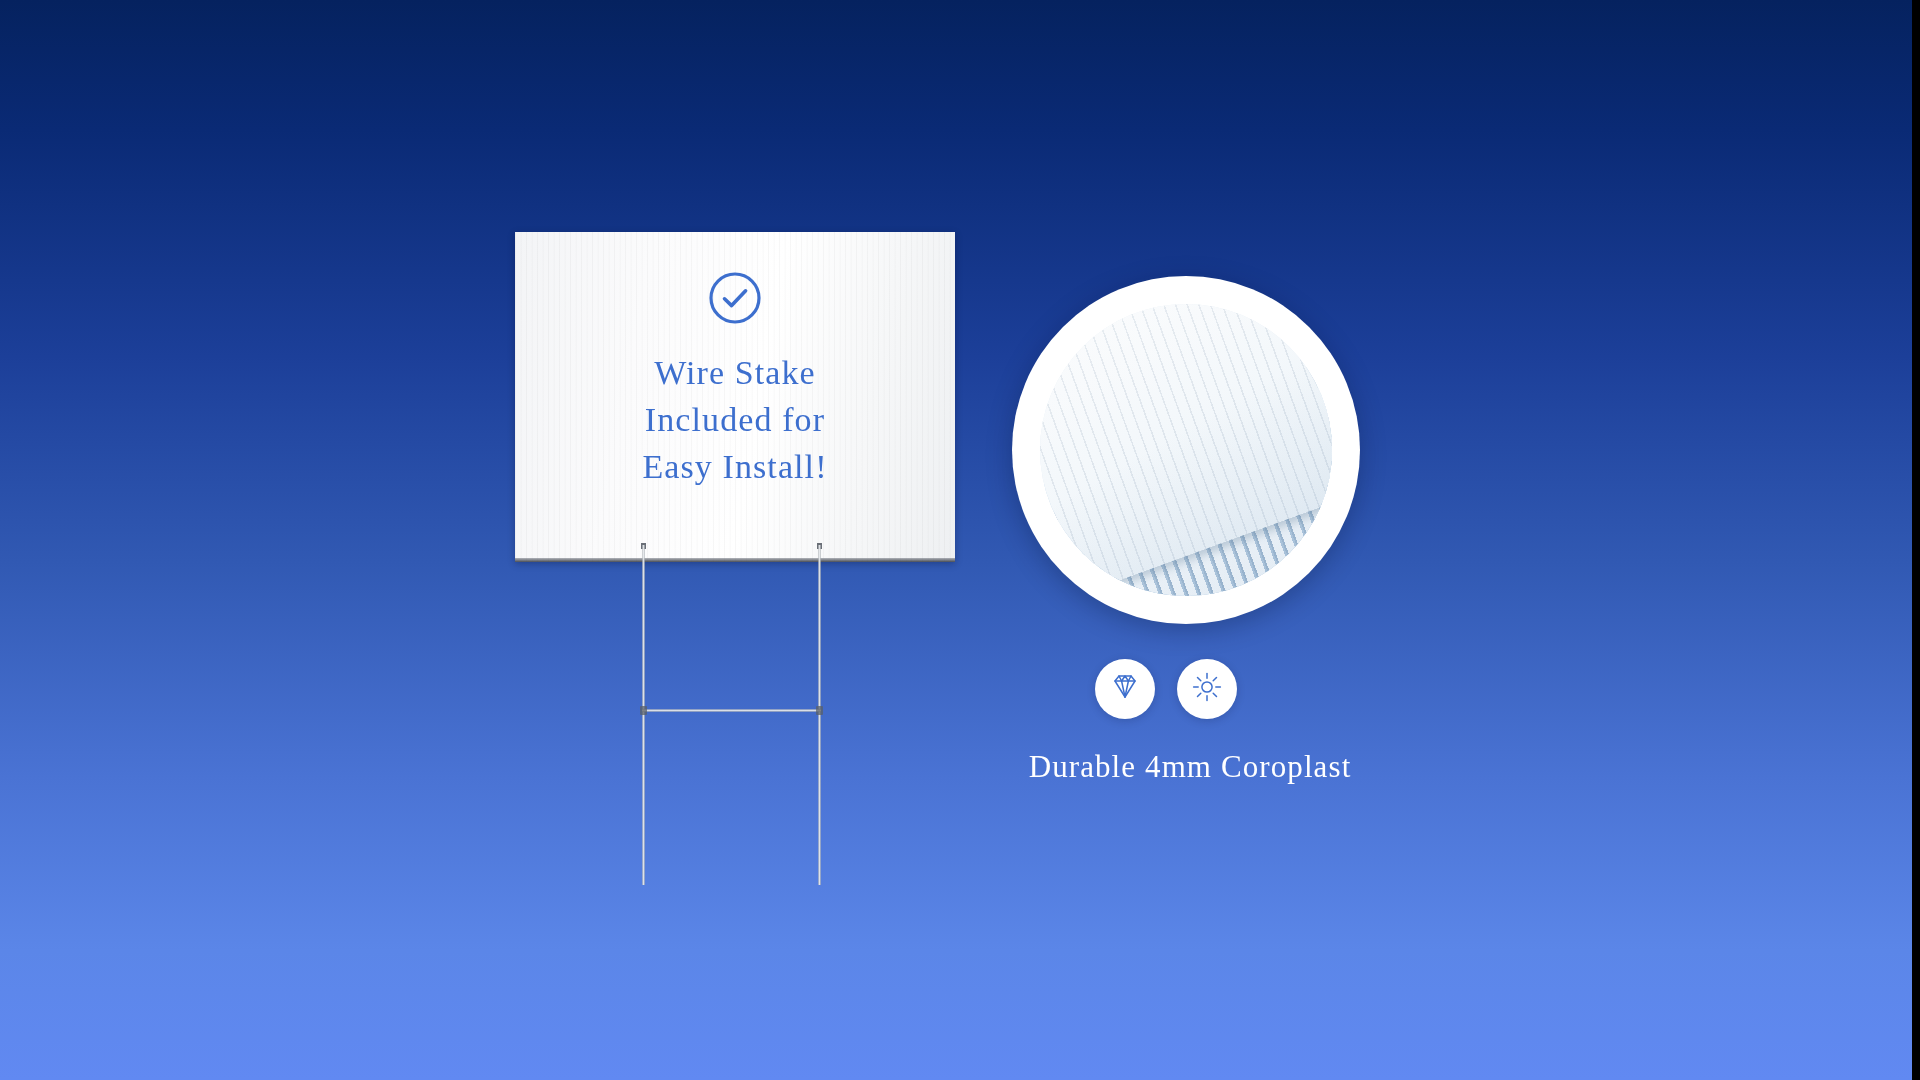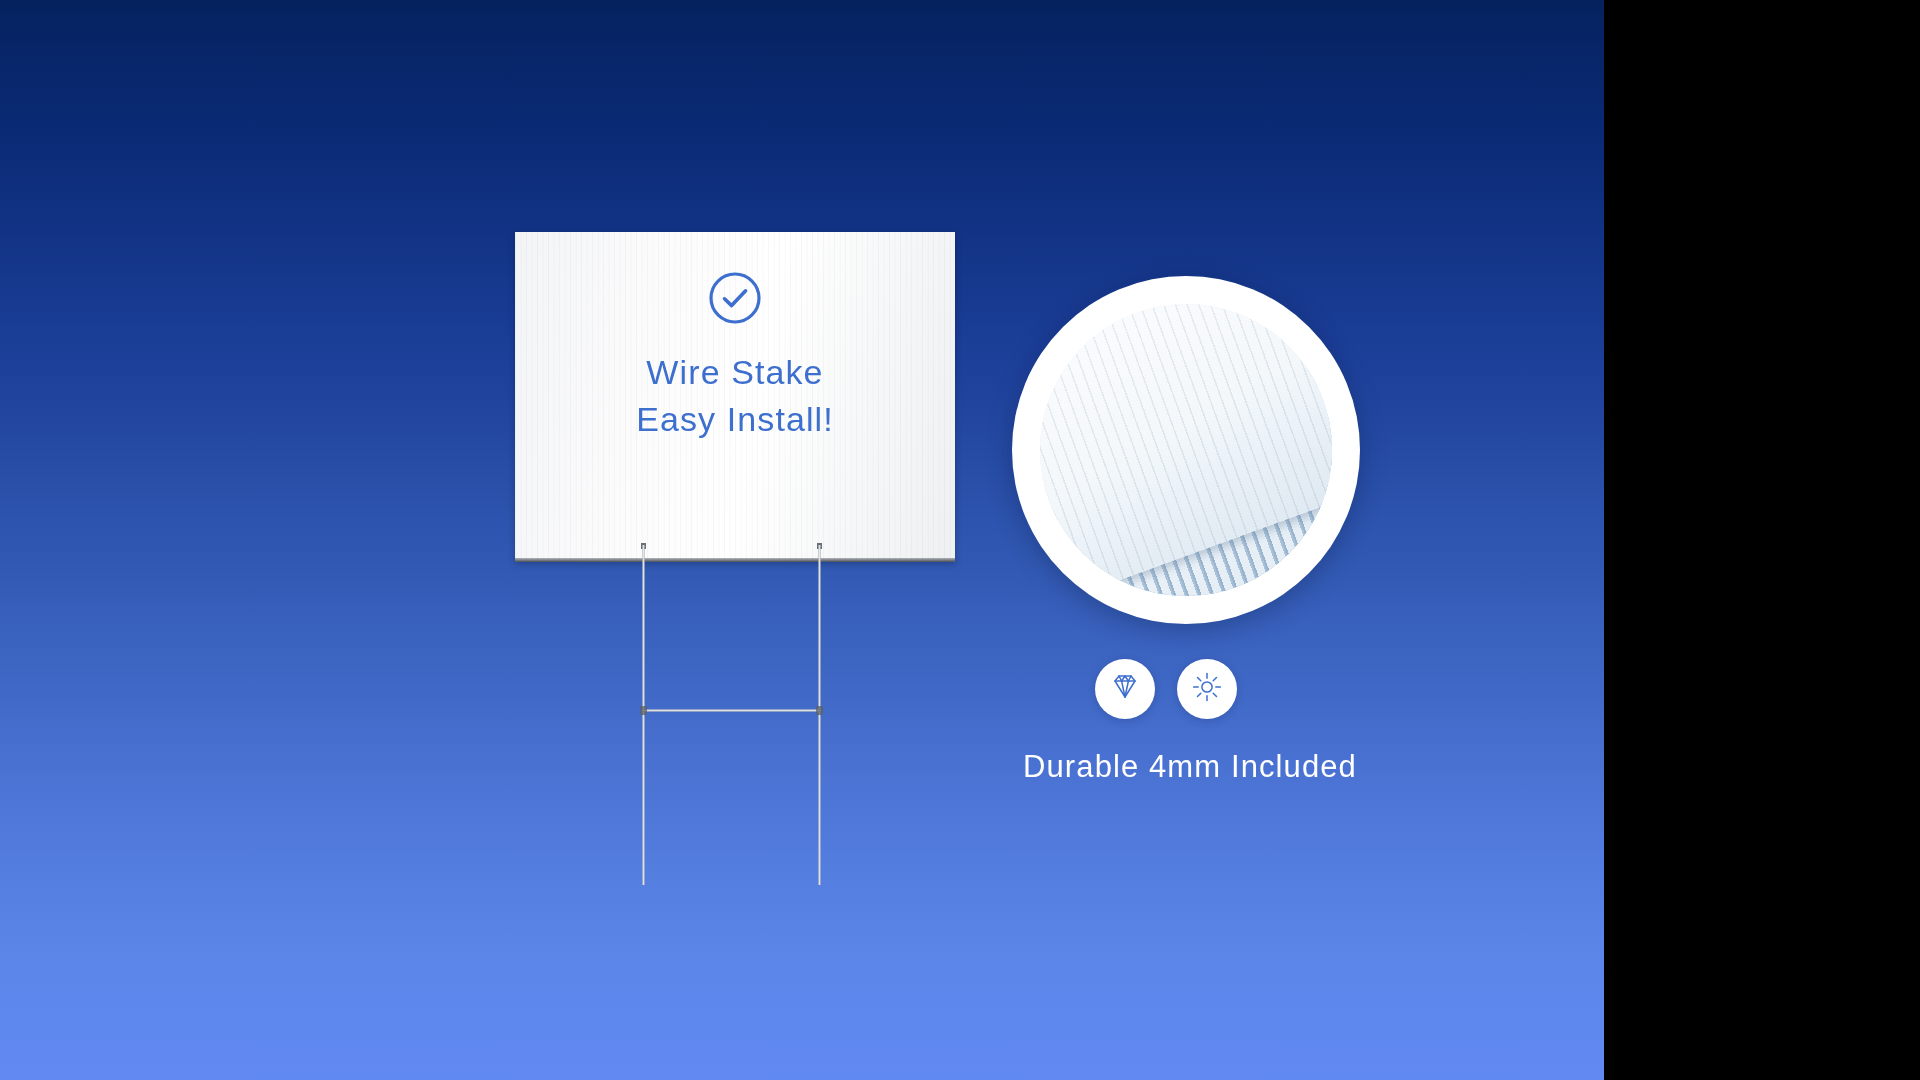--- a/index.html
+++ b/index.html
@@ -2,24 +2,24 @@
 <html><head>
 <meta charset="utf-8">
 <style>
   html, body {
     margin: 0;
     padding: 0;
     background: #000;
   }
   #stage {
     position: relative;
-    width: 1604px;
+    width: 1912px;
     height: 1080px;
     overflow: hidden;
-    font-family: Liberation Sans, sans-serif;
+    font-family: Liberation Serif, serif;
     background: linear-gradient(180deg,
         #05225f 0%,
         #0a2a75 12%,
         #1c3f99 33%,
         #3159b3 52%,
         #4a73d4 72%,
         #5b86e8 88%,
         #6189f2 100%);
   }
 
@@ -255,20 +255,21 @@
 
       <span class="check-icon">
         <svg width="56" height="56" viewBox="0 0 56 56" fill="none">
           <circle cx="28" cy="28" r="24" stroke="#3d6fce" stroke-width="3.2"></circle>
           <path d="M17.5 28.8 L24.6 35.6 L38.6 20.8" stroke="#3d6fce" stroke-width="3.6" stroke-linecap="round" stroke-linejoin="round"></path>
         </svg>
       </span>
 
       <div class="sign-lines">
         <div>Wire Stake</div>
+        <div>Included for</div>
         <div>Easy Install!</div>
       </div>
 
     </div>
   </div>
 
   <div id="stake-group">
     <div class="stake-cap left"></div>
     <div class="stake-cap right"></div>
     <div class="stake-leg left"></div>
@@ -315,16 +316,16 @@
           <path d="M23.2 23.2 L26.5 26.5"></path>
           <path d="M26.5 7.5 L23.2 10.8"></path>
           <path d="M10.8 23.2 L7.5 26.5"></path>
         </svg>
       </span>
     </div>
 
   </div>
 
   <div id="caption">
-    <div>Durable 4mm Included</div>
+    <div>Durable 4mm Coroplast</div>
   </div>
 
 </div>
 
 </body></html>

